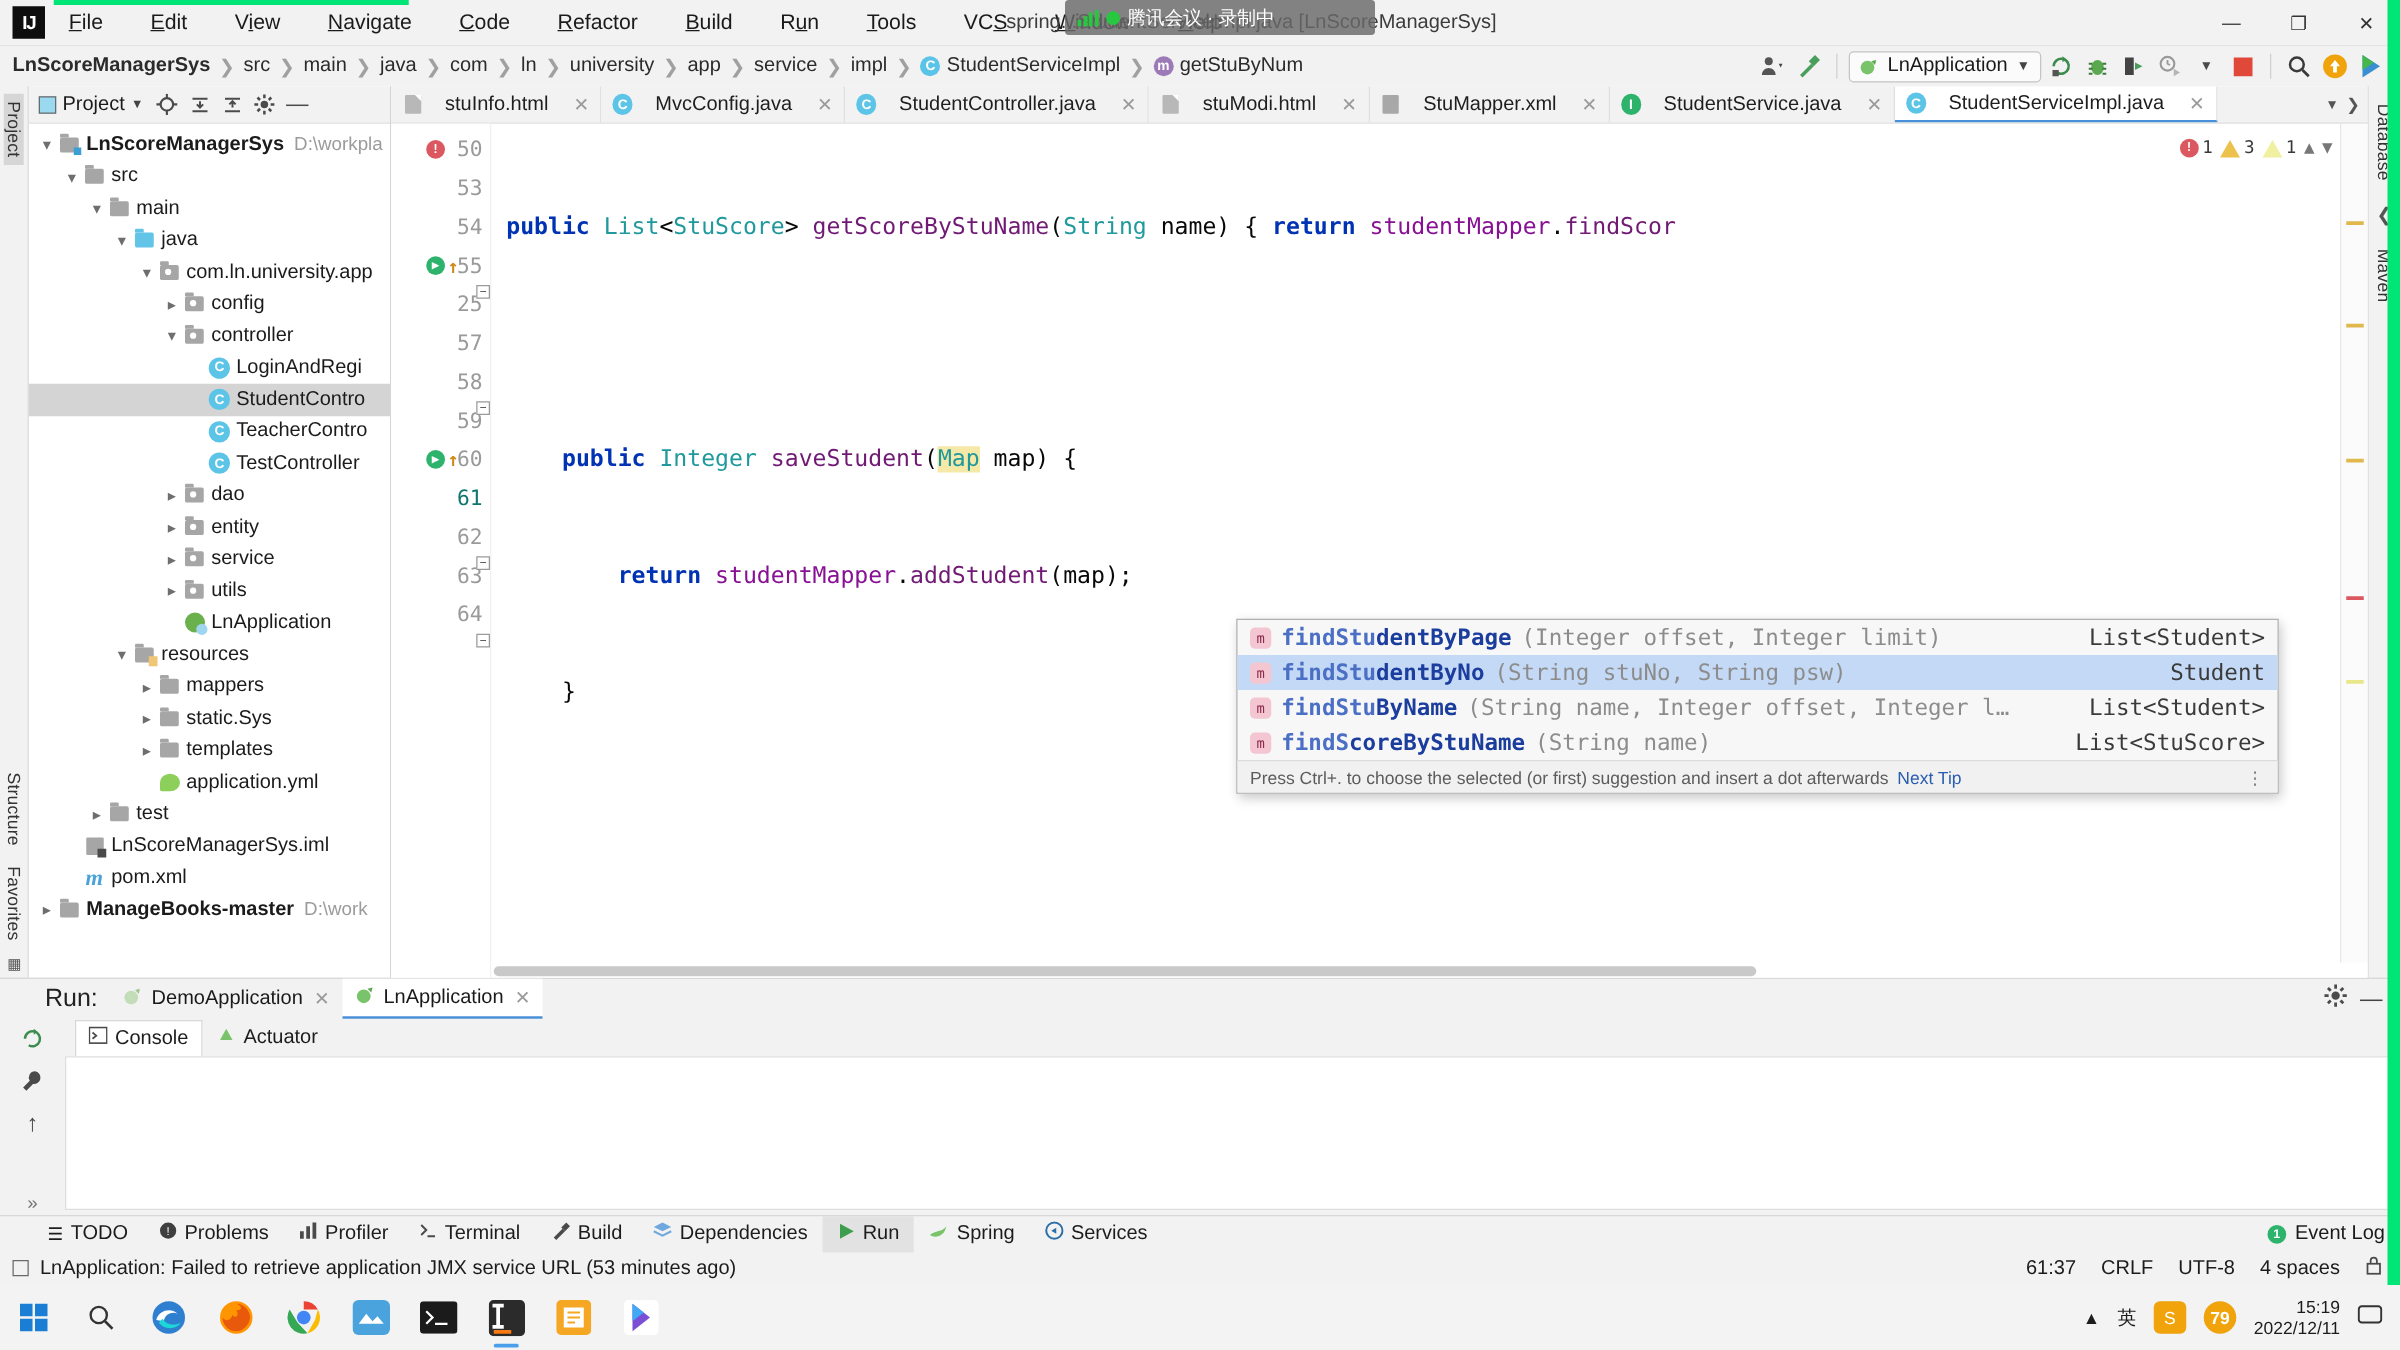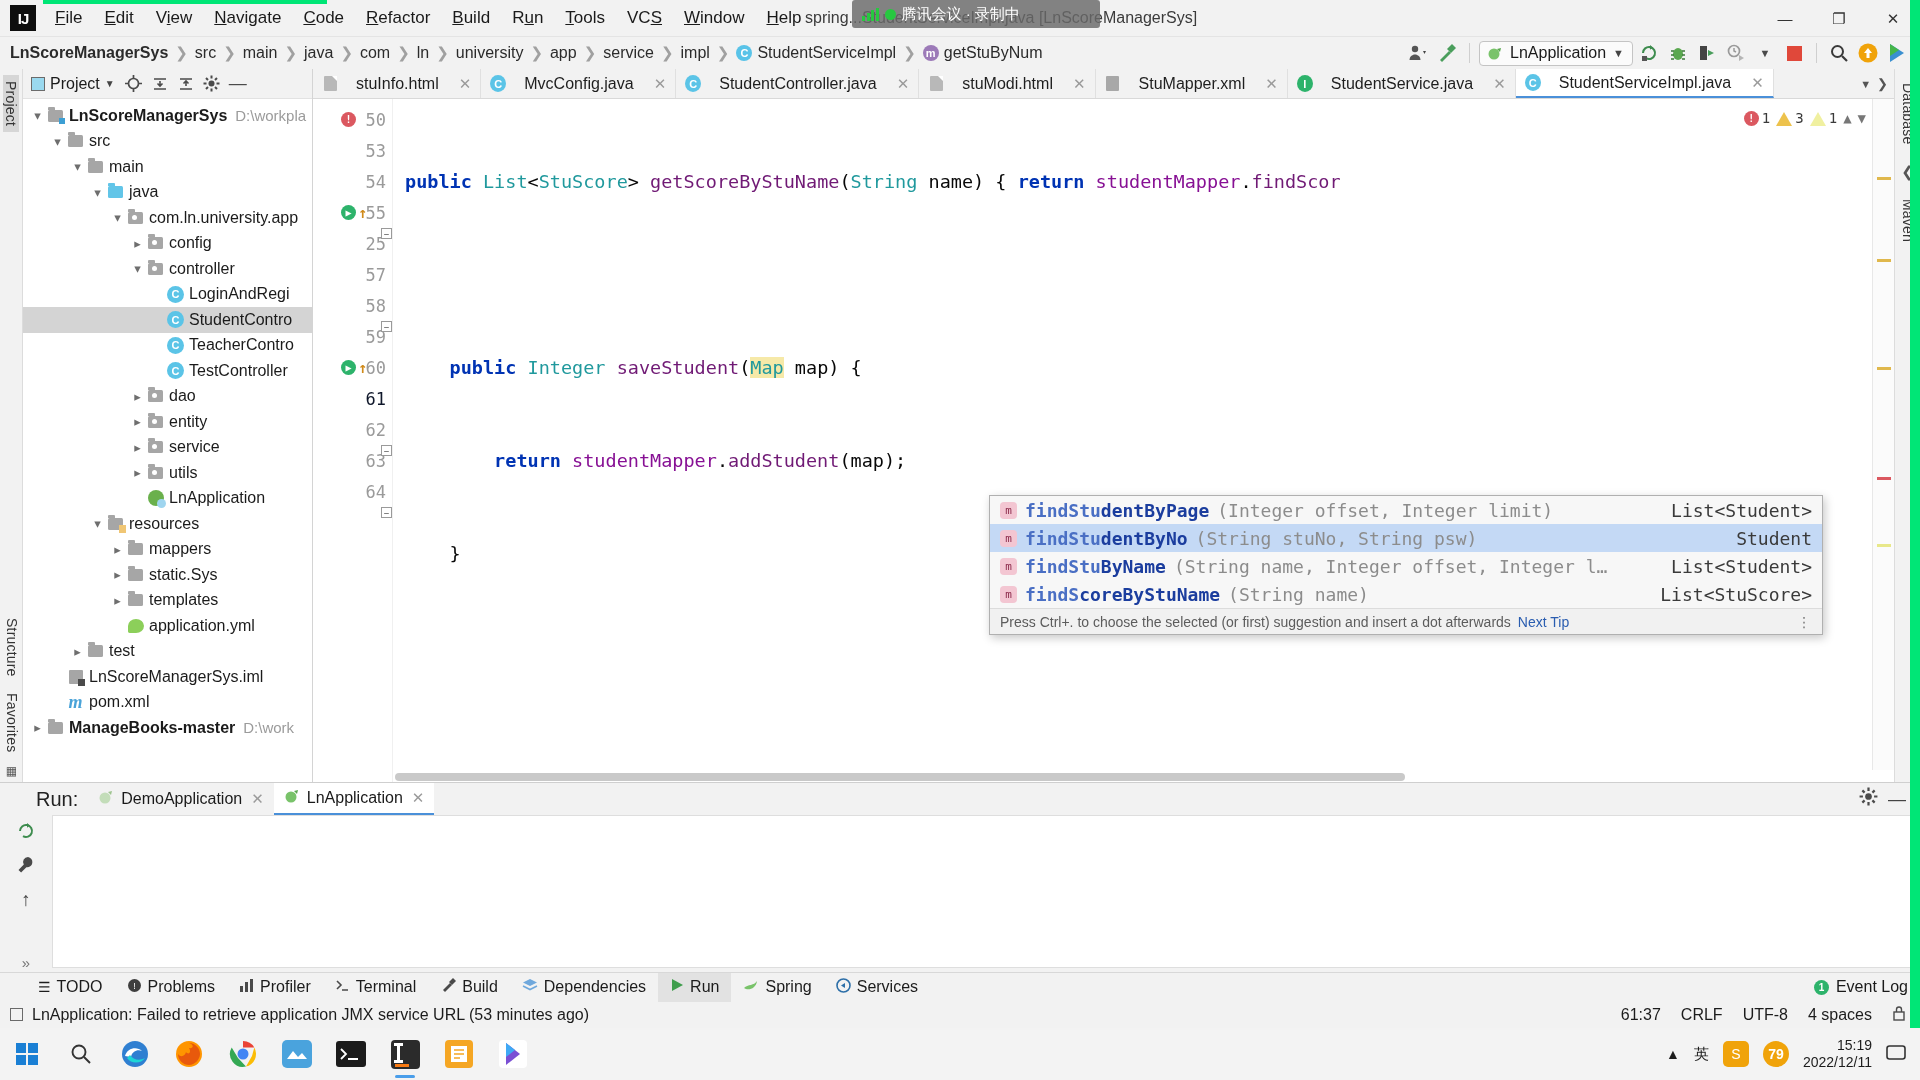--- a/index.html
+++ b/index.html
@@ -16,21 +16,21 @@
   
   .titlebar {
     height:37px; background:#f2f2f2; display:flex; align-items:center;
     flex:0 0 37px; position:relative; border-bottom:1px solid #e4e4e4;
   }
   .ij-logo {
     width:26px; height:26px; margin:0 8px 0 10px; background:#0e0e0e;
     color:#fff; font-weight:bold; font-size:15px; display:flex; align-items:center; justify-content:center;
     font-family:"Liberation Sans",sans-serif; letter-spacing:-1px;
   }
-  .menubar { display:flex; align-items:center; gap:0px; }
+  .menubar { display:flex; align-items:center; gap:16px; }
   .menu-item {
     padding:6px 11px; font-size:17px; color:#1a1a1a; cursor:default; white-space:nowrap;
   }
   .menu-item u { text-decoration:underline; }
   .title-text {
     position:absolute; left:805px; top:50%; transform:translateY(-50%);
     font-size:16px; color:#3b3b3b; white-space:nowrap;
   }
   .rec-overlay {
     position:absolute; left:852px; top:0px; width:248px; height:28px;
@@ -144,21 +144,21 @@
   .xml-ico { width:13px; height:15px; background:#a8a8a8; border-radius:1px; }
   .iface-ico { width:17px; height:17px; border-radius:50%; background:#2db36b; color:#fff; font-size:11px; font-weight:bold; display:flex; align-items:center; justify-content:center; }
   .tabbar-right { margin-left:auto; display:flex; align-items:center; padding-right:6px; gap:6px; }
 
   .editor-main { flex:1; display:flex; min-height:0; position:relative; background:#fff; }
   .gutter {
     width:80px; flex:0 0 80px; background:#fff; position:relative; border-right:1px solid #f0f0f0;
     font-family:"DejaVu Sans Mono", monospace; font-size:17px; color:#9a9a9a; padding-top:5px;
   }
   .gline { height:31px; display:flex; align-items:center; justify-content:flex-end; padding-right:6px; position:relative; }
-  .gline.cur { color:#0f172a;text-align:center; }
+  .gline.cur { color:#0f766e;text-align:center; }
   .gmark { position:absolute; left:28px; display:flex; align-items:center; gap:2px; }
   .run-mark { width:15px; height:15px; border-radius:50%; background:#2db36b; color:#fff; font-size:10px; display:flex; align-items:center; justify-content:center; }
   .up-arrow { color:#d08a1a; font-size:15px; font-weight:bold; }
   .fold { position:absolute; right:-14px; width:11px; height:11px; border:1px solid #9a9a9a; display:flex; align-items:center; justify-content:center; font-size:9px; color:#555; background:#fff; }
 
   .code {
     flex:1; position:relative; font-family:"DejaVu Sans Mono", monospace; font-size:18.5px;
     padding-top:5px; overflow:hidden; white-space:pre; line-height:31px; color:#080808;
   }
   .cline { height:31px; padding-left:12px; position:relative; }
@@ -892,20 +892,39 @@
         </span>
         <span>
           <svg width="20" height="20" viewBox="0 0 20 20">
               <path d="M12 2a5 5 0 0 0-4.2 7.6l-5.3 5.3 2.6 2.6 5.3-5.3A5 5 0 1 0 12 2z" fill="#4a4a4a"></path>
             </svg>
         </span>
         <span style="font-size:19px;color:#4a4a4a">↑</span>
         <span style="font-size:15px;color:#777;margin-top:34px">»</span>
       </div>
       <div class="run-main">
+        <div class="run-subtabs">
+          <div class="subtab active">
+            <span>
+              <svg width="15" height="15" viewBox="0 0 15 15">
+                  <rect x="0.5" y="1" width="14" height="12.5" stroke="#4a4a4a" stroke-width="1.3" fill="none"></rect>
+                  <path d="M3 5l3 2.5L3 10" stroke="#4a4a4a" stroke-width="1.4" fill="none"></path>
+                </svg>
+            </span>
+            <span>Console</span>
+          </div>
+          <div class="subtab">
+            <span>
+              <svg width="15" height="15" viewBox="0 0 15 15">
+                  <path d="M2 12L7 3l5 9z" fill="#79c36a"></path>
+                </svg>
+            </span>
+            <span>Actuator</span>
+          </div>
+        </div>
         <div class="console"></div>
       </div>
     </div>
   </div>
 
   <div class="toolstrip">
     <div class="tsi">
       <span style="font-size:14px">☰</span>
       <span>TODO</span>
     </div>

